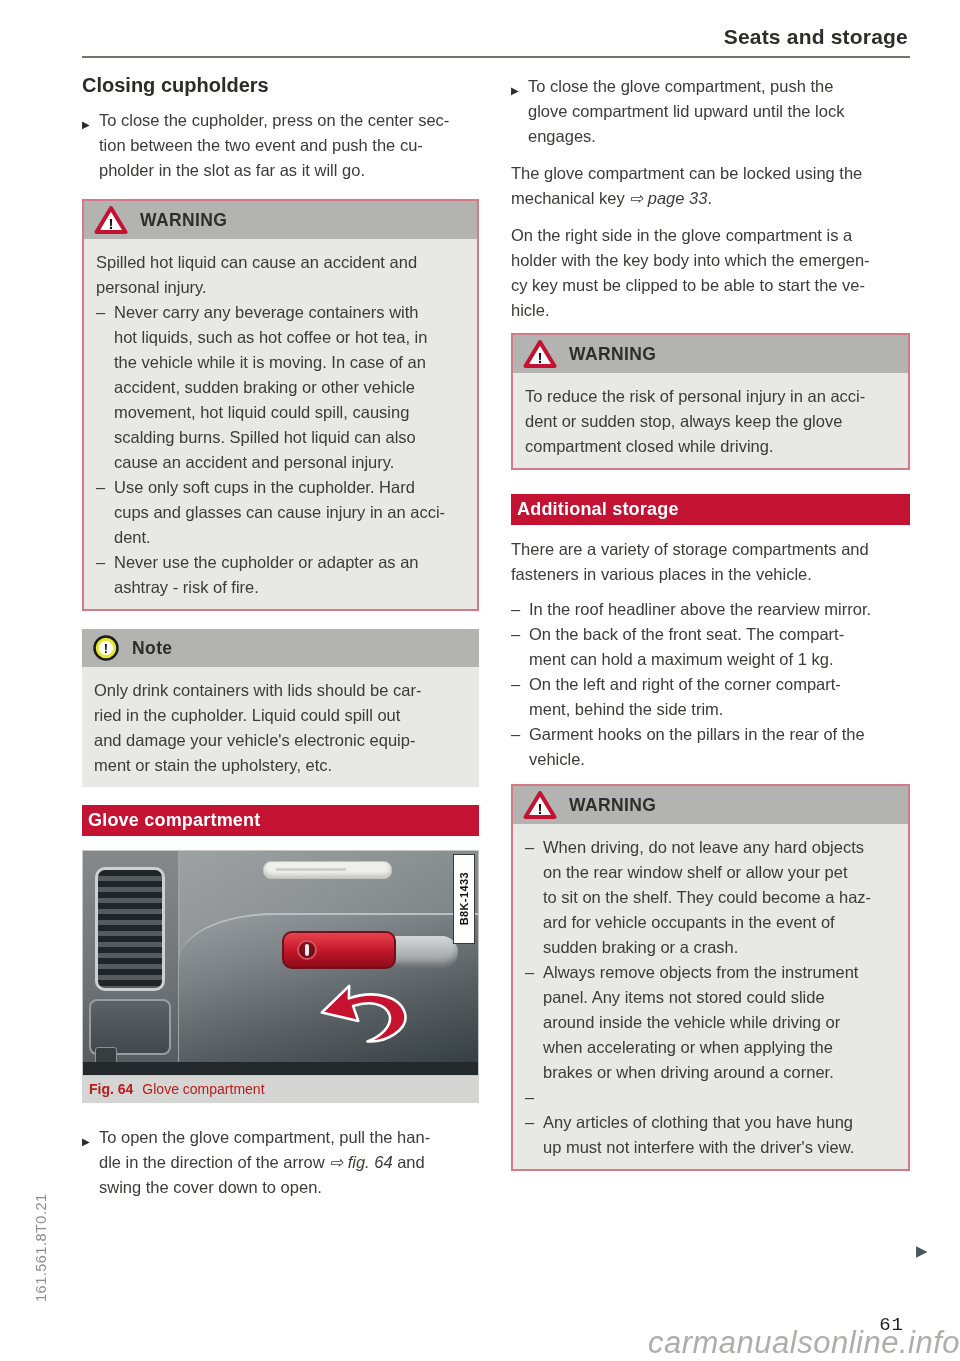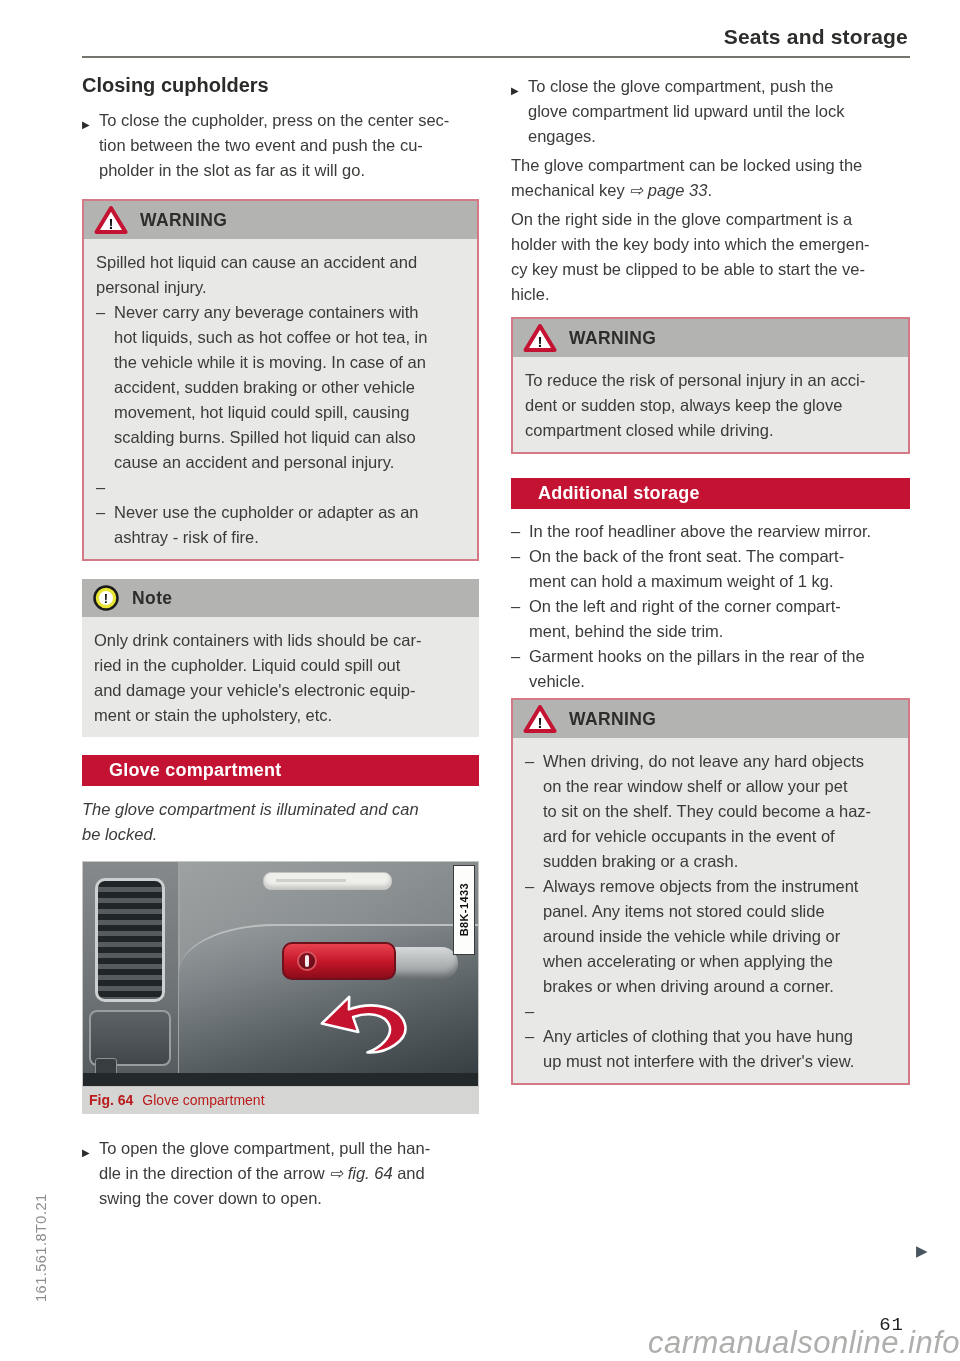--- a/index.html
+++ b/index.html
@@ -28,21 +28,21 @@
   
   .warning-box { border:2px solid #d47986; margin-top:16px; }
   .note-box    { margin-top:18px; }
   .box-head { background:#b3b3b1; height:38px; display:flex; align-items:center; padding:0 10px; }
   .box-head .box-label { font-weight:bold; font-size:17.5px; color:#2d2d2b; letter-spacing:0.4px; margin-left:12px; }
   .box-body { background:#e8e8e6; padding:11px 12px 9px 12px; }
   .box-icon { flex:none; display:block; }
 
   
   .red-banner { background:#c41232; color:#ffffff; font-weight:bold; font-size:18px;
-    height:31px; line-height:31px; padding:0 27px; margin-top:18px; letter-spacing:0.2px; }
+    height:31px; line-height:31px; padding:0 6px; margin-top:18px; letter-spacing:0.2px; }
 
   .italic-lead { font-style:italic; white-space:pre-line; margin-top:11px; }
 
   
   .figure { position:relative; margin-top:14px; width:397px; height:226px; overflow:hidden;
     background:linear-gradient(150deg,#a4a8a9 0%, #8b9092 45%, #656c70 100%); border:1px solid #c6c6c4; box-sizing:border-box; }
   .fg-console { position:absolute; left:0; top:0; bottom:0; width:95px;
     background:linear-gradient(180deg,#85898b 0%, #6d7275 60%, #52585b 100%); border-right:2px solid #9fa3a4; }
   .fg-vent { position:absolute; left:12px; top:16px; width:64px; height:118px; border:3px solid #ccd0d0; border-radius:10px;
     background:repeating-linear-gradient(180deg,#202527 0px,#202527 6px,#555b5e 6px,#555b5e 11px); }
@@ -68,21 +68,21 @@
     display:flex; align-items:center; justify-content:center; box-sizing:border-box; }
   .fg-tag span { writing-mode:vertical-rl; transform:rotate(180deg); font-size:11px; font-weight:bold; color:#101010;
     letter-spacing:0.4px; white-space:nowrap; }
 
   .fig-caption { width:397px; height:27px; line-height:27px; background:#d5d5d3; font-size:14px; color:#b91c1c;
     padding:0 7px; box-sizing:border-box; margin-top:0; }
   .fig-caption .cap-b { font-weight:bold; margin-right:9px; }
 
   .ref { font-style:italic; }
 
-  .mt10 { margin-top:10px; } .mt16 { margin-top:4px; } .mt22 { margin-top:22px; } .mt8 { margin-top:8px; } .mt24 { margin-top:24px; }
+  .mt10 { margin-top:10px; } .mt16 { margin-top:12px; } .mt22 { margin-top:22px; } .mt8 { margin-top:8px; } .mt24 { margin-top:24px; }
 
   
   .cont { position:absolute; left:916px; top:1242px; font-size:15px; color:#49555f; }
   .spine { position:absolute; left:33px; top:1302px; transform:rotate(-90deg); transform-origin:0 0;
     font-size:14.5px; color:#8e8e8c; letter-spacing:0.5px; white-space:nowrap; }
   .pagenum { position:absolute; right:56px; bottom:25px; font-size:19px; font-weight:normal; color:#1e1e1c;
     font-family:"Liberation Mono", monospace; letter-spacing:1px; }
   .watermark { position:absolute; right:0px; bottom:0px; font-size:31px; color:#aeaeac; letter-spacing:0.5px;font-style:italic; }
 </style>
 </head>
@@ -120,20 +120,23 @@
           <div class="dtext">Never carry any beverage containers with
 hot liquids, such as hot coffee or hot tea, in
 the vehicle while it is moving. In case of an
 accident, sudden braking or other vehicle
 movement, hot liquid could spill, causing
 scalding burns. Spilled hot liquid can also
 cause an accident and personal injury.</div>
         </div>
         <div class="dash-item">
           <span class="dash">–</span>
+          <div class="dtext">Use only soft cups in the cupholder. Hard
+cups and glasses can cause injury in an acci-
+dent.</div>
         </div>
         <div class="dash-item">
           <span class="dash">–</span>
           <div class="dtext">Never use the cupholder or adapter as an
 ashtray - risk of fire.</div>
         </div>
       </div>
     </div>
 
     <div class="note-box">
@@ -148,22 +151,20 @@
       <div class="box-body">
         <div class="pretext">Only drink containers with lids should be car-
 ried in the cupholder. Liquid could spill out
 and damage your vehicle's electronic equip-
 ment or stain the upholstery, etc.</div>
       </div>
     </div>
 
     <div class="red-banner">Glove compartment</div>
 
-    <div class="italic-lead">The glove compartment is illuminated and can
-be locked.</div>
 
     <div class="figure">
       <div class="fg-console">
         <div class="fg-vent"></div>
         <div class="fg-panel"></div>
         <div class="fg-sq"></div>
       </div>
       <div class="fg-trim"></div>
       <div class="fg-door"></div>
       <div class="fg-bottom"></div>
@@ -221,20 +222,22 @@
       </div>
       <div class="box-body">
         <div class="pretext">To reduce the risk of personal injury in an acci-
 dent or sudden stop, always keep the glove
 compartment closed while driving.</div>
       </div>
     </div>
 
     <div class="red-banner mt24">Additional storage</div>
 
+    <div class="pretext mt16">There are a variety of storage compartments and
+fasteners in various places in the vehicle.</div>
 
     <div class="mt10">
       <div class="dash-item">
         <span class="dash">–</span>
         <div class="dtext">In the roof headliner above the rearview mirror.</div>
       </div>
       <div class="dash-item">
         <span class="dash">–</span>
         <div class="dtext">On the back of the front seat. The compart-
 ment can hold a maximum weight of 1 kg.</div>

